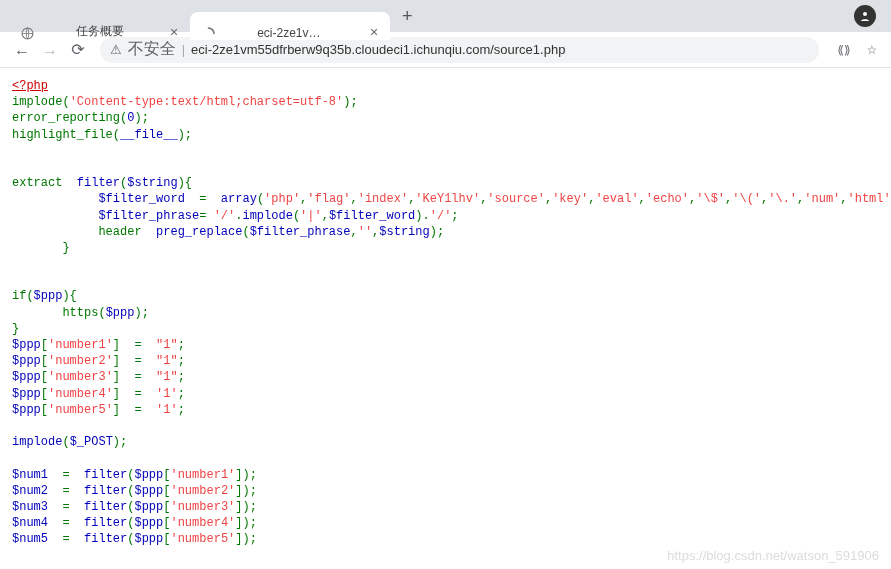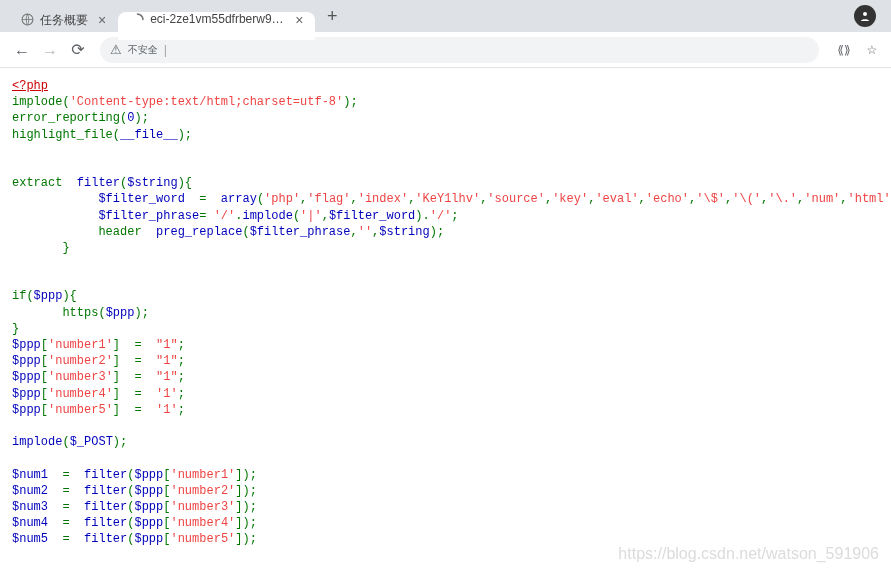--- a/index.html
+++ b/index.html
@@ -14,29 +14,30 @@
     }
     .tab-bar {
       display: flex;
       align-items: center;
       background: #dee1e6;
       height: 32px;
       padding-left: 8px;
     }
     .tab {
       display: flex;
-      align-items: flex-start;
+      align-items: flex-end;
       padding: 0 12px;
       height: 28px;
       margin-top: 20px;
       border-radius: 8px 8px 0 0;
       font-size: 12px;
       color: #444;
       max-width: 200px;
       position: relative;
+      gap: 36px;
     }
     .tab.active { background: #fff; }
     .tab .favicon {
       width: 14px; height: 14px; margin-right: 6px;
       display: inline-flex; align-items: center; justify-content: center;
     }
     .tab .tab-title {
       white-space: nowrap; overflow: hidden; text-overflow: ellipsis;
       max-width: 135px;
     }
@@ -70,21 +71,21 @@
       color: #5f6368; font-size: 16px;
     }
     .nav-btn.disabled { color: #bbb; }
     .omnibox {
       flex: 1; display: flex; align-items: center;
       background: #f1f3f4; border-radius: 14px;
       height: 26px; padding: 0 10px; margin: 0 8px;
       font-size: 13px; color: #333;
     }
     .omnibox .sec-icon { margin-right: 6px; font-size: 13px; color: #5f6368;}
-    .omnibox .sec-text { color: #5f6368; margin-right: 6px; font-size: 10px;}
+    .omnibox .sec-text { color: #5f6368; margin-right: 6px; font-size: 16px;}
     .omnibox .url-sep { color: #aaa; margin-right: 6px; }
     .code-area {
       padding: 10px 12px;
       font-family: Consolas, "Courier New", monospace;
       font-size: 12px;
       line-height: 1.35;
       color: #000;
     }
     .code-area code { font-family: inherit; white-space: pre; }
     .c-red { color: #cc0000; text-decoration: underline; }
@@ -94,21 +95,21 @@
     .ext-icon {
       width: 22px; height: 22px; margin-left: 6px;
       display: flex; align-items: center; justify-content: center;
       color: #5f6368;
     }
     .watermark {
       position: absolute;
       right: 12px;
       bottom: 6px;
       color: #dcdcdc;
-      font-size: 16px;
+      font-size: 13px;
     }
   </style>
 </head>
 <body>
 
 <div class="tab-bar">
   <div class="tab">
     <span class="favicon">
       <svg width="13" height="13" viewBox="0 0 24 24">
           <circle cx="12" cy="12" r="10" fill="none" stroke="#777" stroke-width="2"></circle>
@@ -146,20 +147,21 @@
   <div class="nav-btn disabled">
       <span>→</span>
     </div>
   <div class="nav-btn">
       <span>⟳</span>
     </div>
   <div class="omnibox">
     <span class="sec-icon">⚠</span>
     <span class="sec-text">不安全</span>
     <span class="url-sep">|</span>
+    <span>eci-2ze1vm55dfrberw9q35b.cloudeci1.ichunqiu.com/source1.php</span>
   </div>
   <div class="ext-icon">
       <span>⟪⟫</span>
     </div>
   <div class="ext-icon">
       <span>☆</span>
     </div>
 </div>
 
 <div class="code-area">

